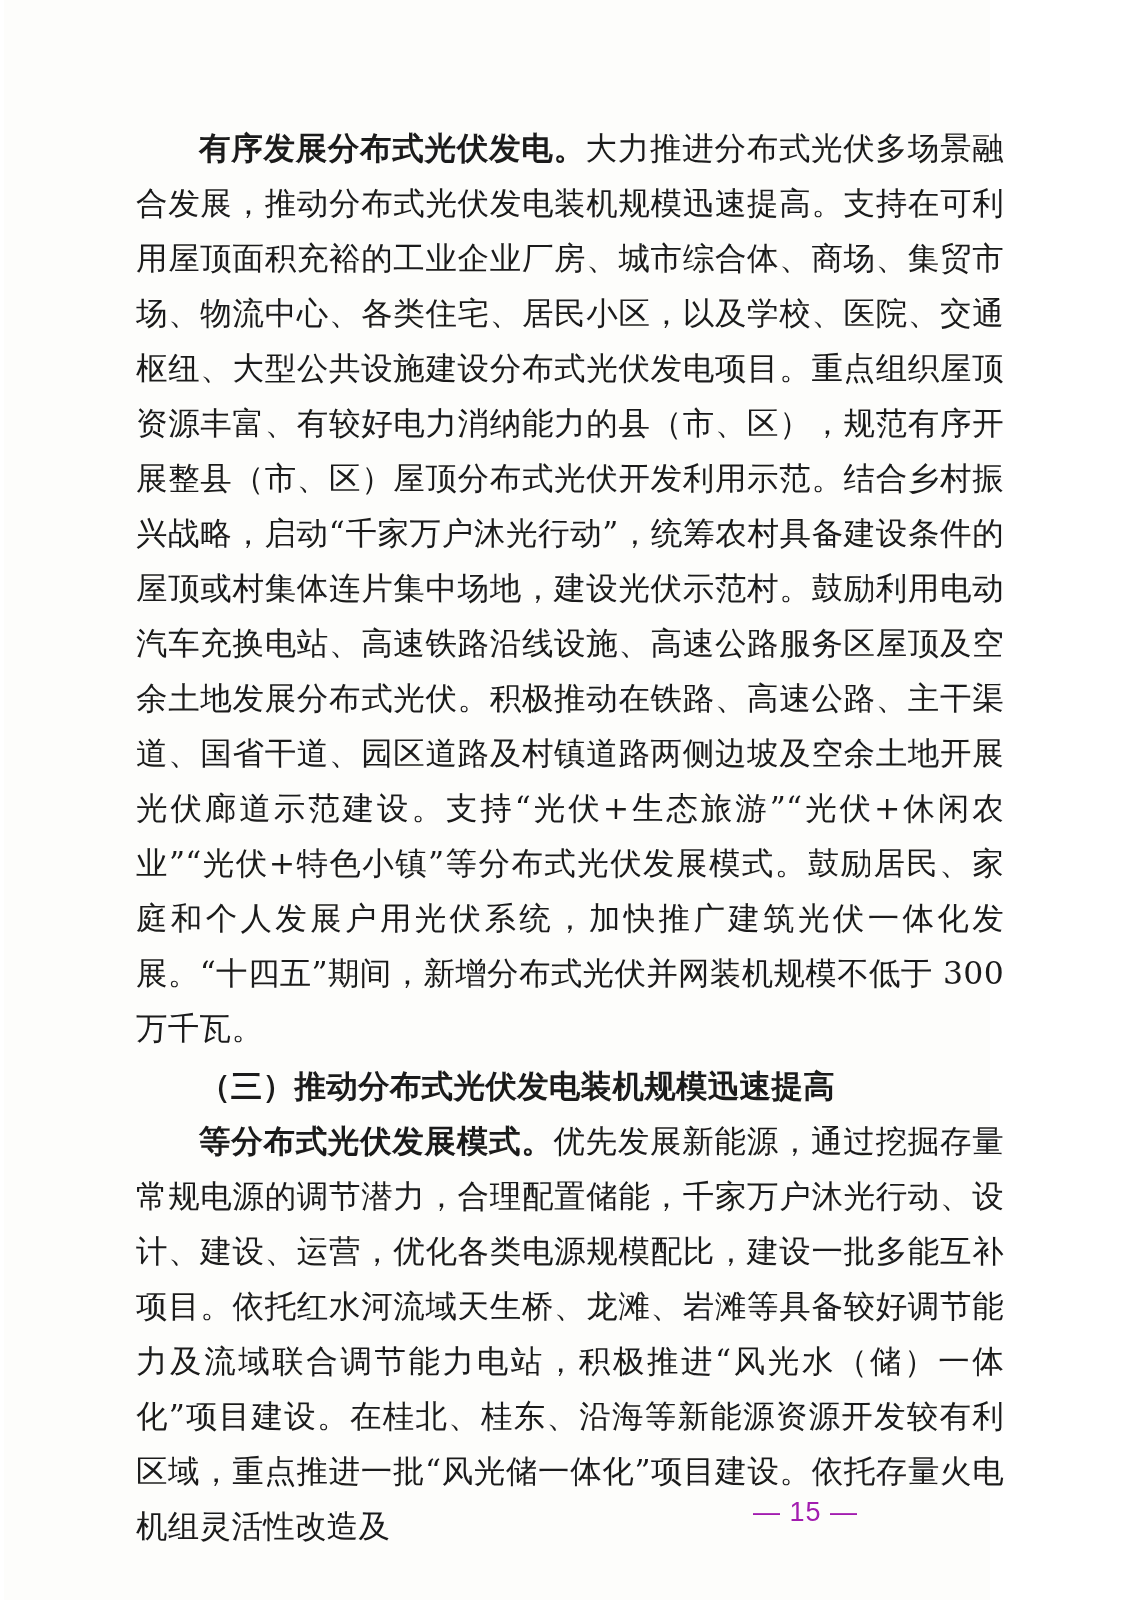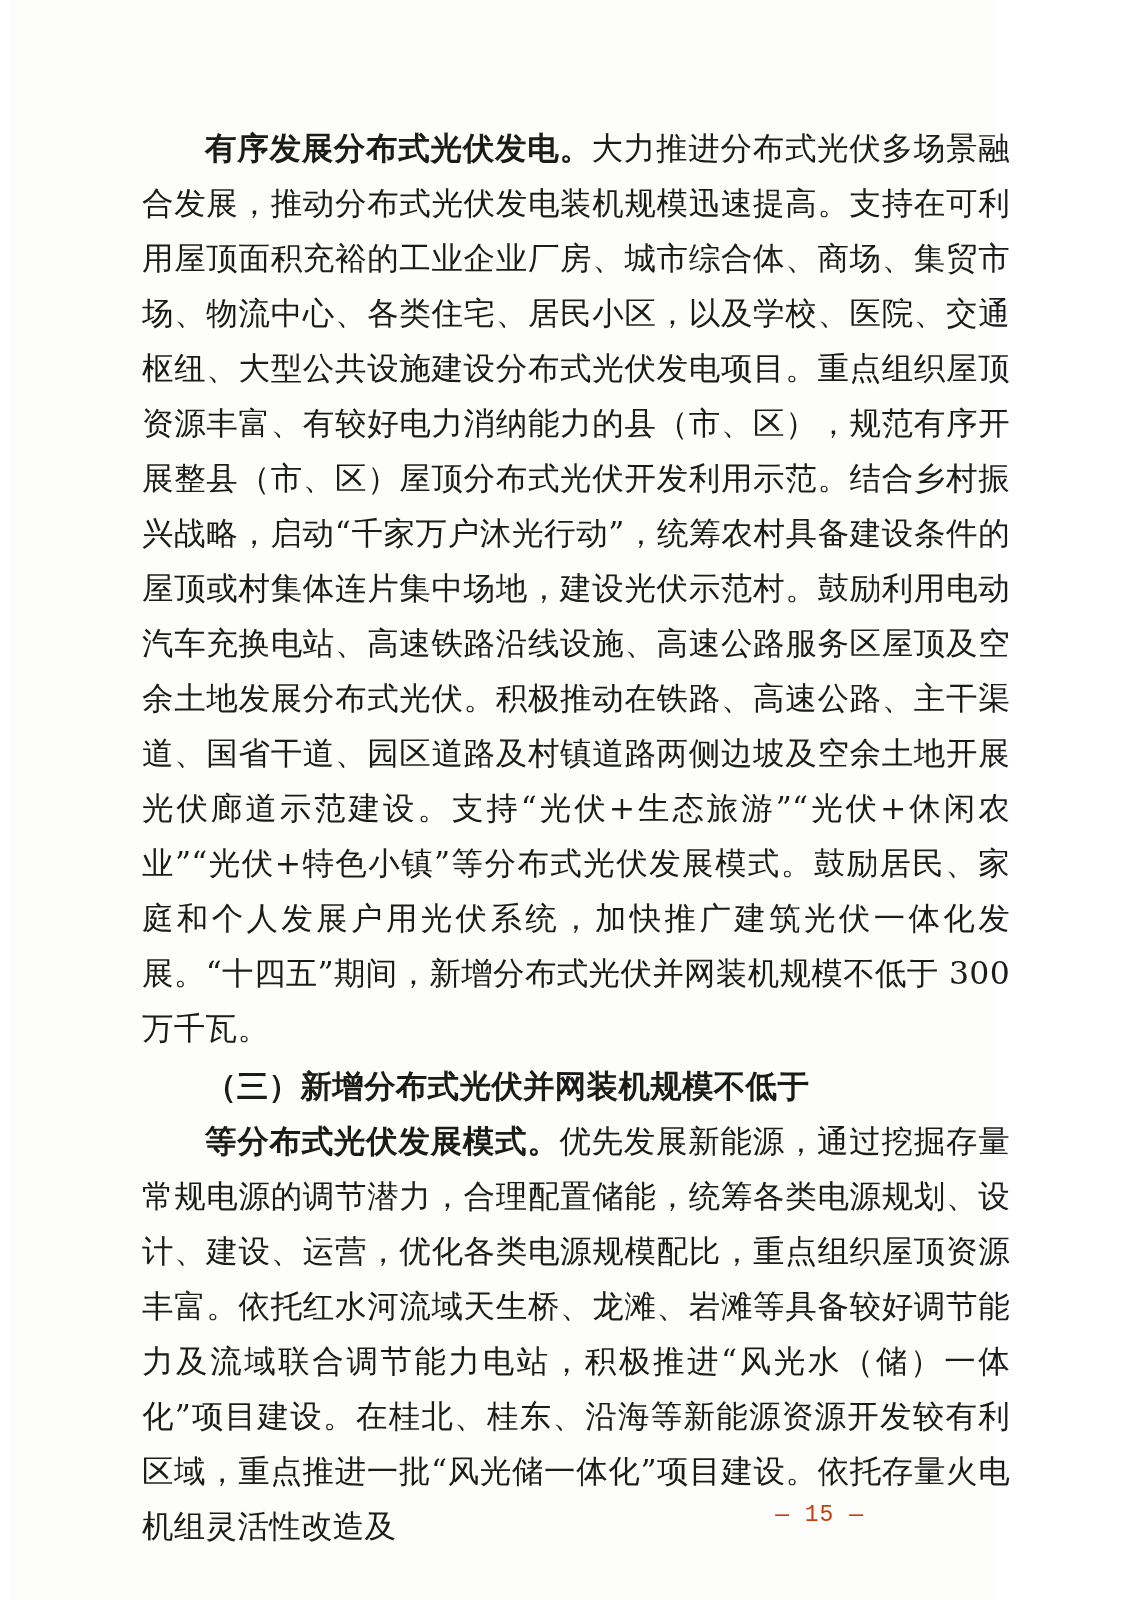--- a/index.html
+++ b/index.html
@@ -10,21 +10,21 @@
   body {
     width: 1131px;
     height: 1600px;
     font-family: "DejaVu Serif", "Liberation Serif", serif;
     color: #1b1b1b;
     position: relative;
     overflow: hidden;
   }
   .page {
     position: absolute;
-    left: 10px;
+    left: 4px;
     top: 0;
     width: 957px;
     height: 1600px;
     background: #fdfdfb;
     padding-left: 29px;
   }
   .content {
     position: absolute;
     left: 132px;
     top: 120px;
@@ -51,33 +51,33 @@
     margin: 4px 0 0 0;
     letter-spacing: 0.3px;
   }
   .block-gap {
     margin-top: 2px;
   }
   .page-number {
     position: absolute;
     right: 132px;
     bottom: 72px;
-    font-size: 23px;
+    font-size: 27px;
     letter-spacing: 1px;
-    color: #c2410c;
-    font-family: Liberation Mono, monospace;
+    color: #a21caf;
+    font-family: Liberation Sans, sans-serif;
   }
 </style>
 </head>
 <body>
 
 <div class="page">
   <div class="content">
 
     <p class="para"><span class="lead">有序发展分布式光伏发电。</span><span>大力推进分布式光伏多场景融合发展，推动分布式光伏发电装机规模迅速提高。支持在可利用屋顶面积充裕的工业企业厂房、城市综合体、商场、集贸市场、物流中心、各类住宅、居民小区，以及学校、医院、交通枢纽、大型公共设施建设分布式光伏发电项目。重点组织屋顶资源丰富、有较好电力消纳能力的县（市、区），规范有序开展整县（市、区）屋顶分布式光伏开发利用示范。结合乡村振兴战略，启动“千家万户沐光行动”，统筹农村具备建设条件的屋顶或村集体连片集中场地，建设光伏示范村。鼓励利用电动汽车充换电站、高速铁路沿线设施、高速公路服务区屋顶及空余土地发展分布式光伏。积极推动在铁路、高速公路、主干渠道、国省干道、园区道路及村镇道路两侧边坡及空余土地开展光伏廊道示范建设。支持“光伏+生态旅游”“光伏+休闲农业”“光伏+特色小镇”等分布式光伏发展模式。鼓励居民、家庭和个人发展户用光伏系统，加快推广建筑光伏一体化发展。“十四五”期间，新增分布式光伏并网装机规模不低于 300 万千瓦。</span></p>
 
-    <p class="heading block-gap">（三）新增分布式光伏并网装机规模不低于</p>
+    <p class="heading block-gap">（三）推动分布式光伏发电装机规模迅速提高</p>
 
-    <p class="para"><span class="lead">等分布式光伏发展模式。</span><span>优先发展新能源，通过挖掘存量常规电源的调节潜力，合理配置储能，统筹各类电源规划、设计、建设、运营，优化各类电源规模配比，重点组织屋顶资源丰富。依托红水河流域天生桥、龙滩、岩滩等具备较好调节能力及流域联合调节能力电站，积极推进“风光水（储）一体化”项目建设。在桂北、桂东、沿海等新能源资源开发较有利区域，重点推进一批“风光储一体化”项目建设。依托存量火电机组灵活性改造及</span></p>
+    <p class="para"><span class="lead">等分布式光伏发展模式。</span><span>优先发展新能源，通过挖掘存量常规电源的调节潜力，合理配置储能，千家万户沐光行动、设计、建设、运营，优化各类电源规模配比，建设一批多能互补项目。依托红水河流域天生桥、龙滩、岩滩等具备较好调节能力及流域联合调节能力电站，积极推进“风光水（储）一体化”项目建设。在桂北、桂东、沿海等新能源资源开发较有利区域，重点推进一批“风光储一体化”项目建设。依托存量火电机组灵活性改造及</span></p>
 
   </div>
   <div class="page-number">— 15 —</div>
 </div>
 
 </body></html>

